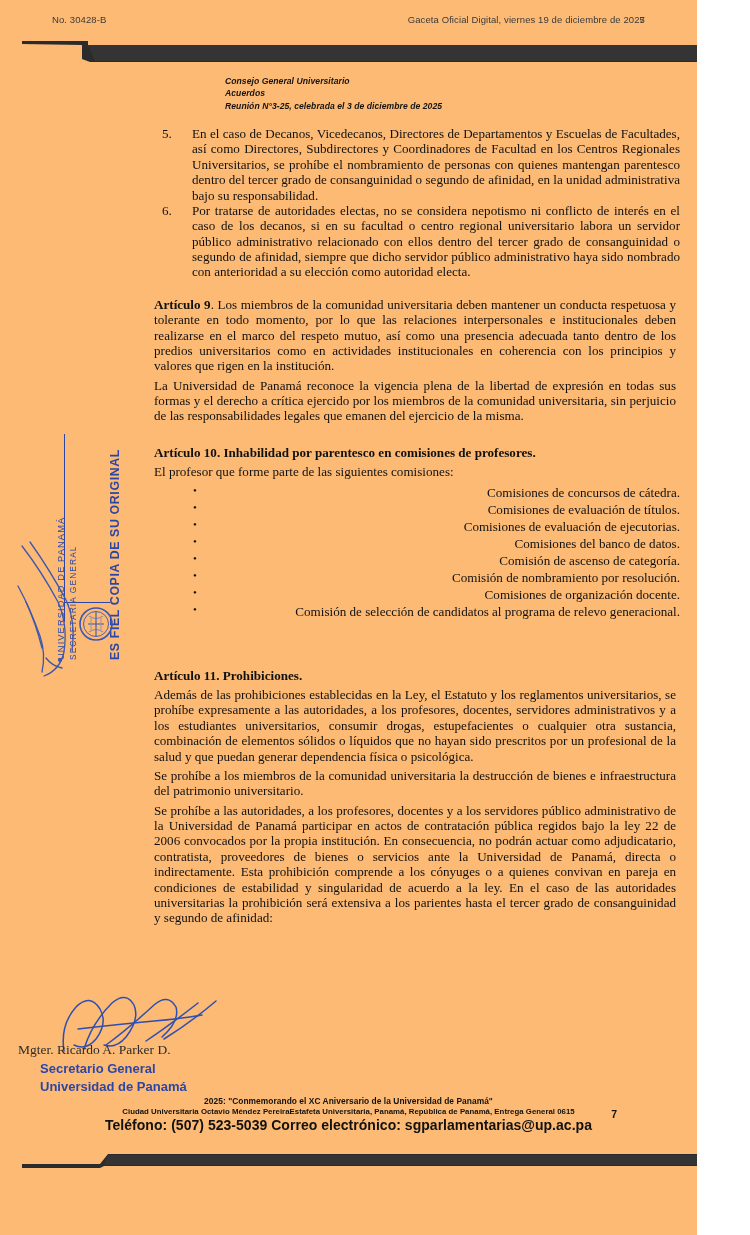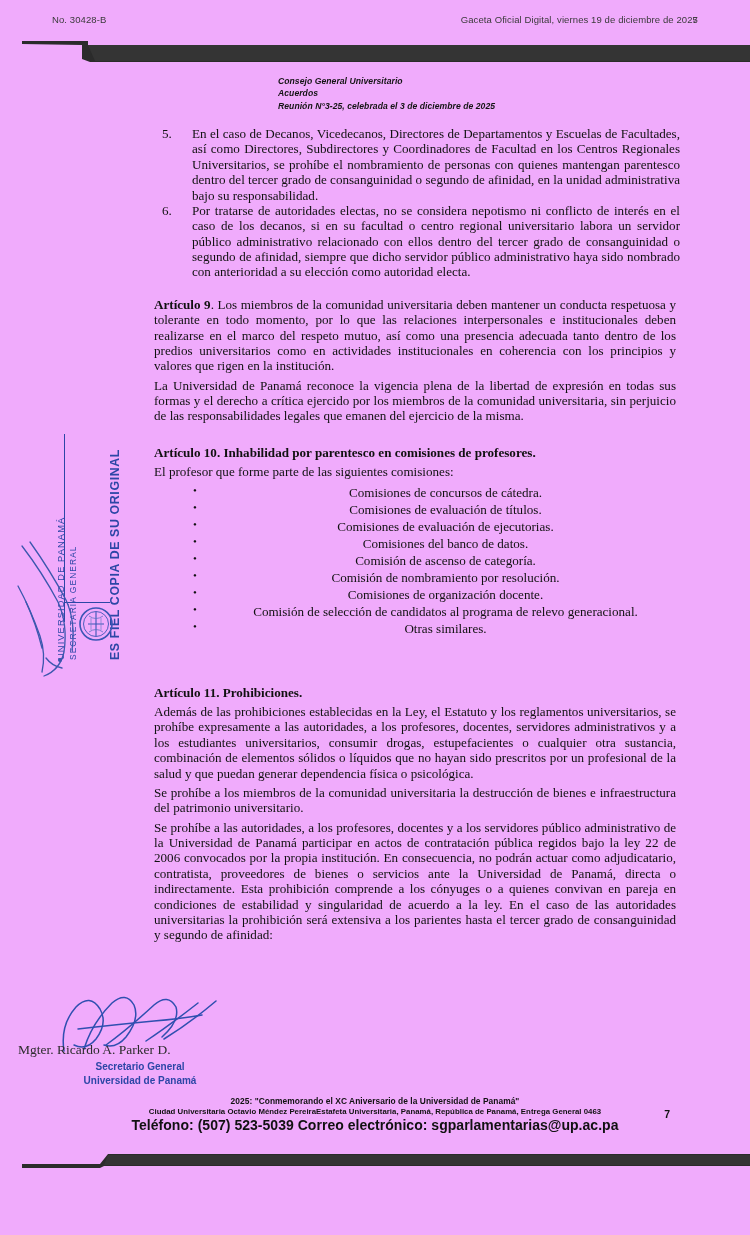--- a/index.html
+++ b/index.html
@@ -7,23 +7,23 @@
     margin: 0;
     padding: 0;
     background: #ffffff;
   }
   body {
     font-family: "Liberation Serif", serif;
     color: #111;
   }
   .page {
     position: relative;
-    width: 750px;
+    width: 697px;
     height: 1235px;
-    background: #f0abfc;
+    background: #fdba74;
     overflow: hidden;
   }
 
   
   .gaceta-header {
     position: absolute;
     top: 14px;
     left: 52px;
     right: 52px;
     height: 16px;
@@ -121,21 +121,21 @@
   
   ul.bullet-list {
     list-style: none;
     margin: 0;
     padding: 0;
   }
   ul.bullet-list > li {
     position: relative;
     padding-left: 20px;
     margin-left: 41px;
-    text-align: center;
+    text-align: right;
     line-height: 1.30;
   }
   ul.bullet-list > li::before {
     content: "\2022";
     position: absolute;
     left: 2px;
     top: -1px;
     font-size: 11px;
   }
 
@@ -234,23 +234,23 @@
     font-family: "Liberation Serif", serif;
     font-size: 13.5px;
     color: #2c2c2c;
     white-space: nowrap;
   }
   .sig-role {
     position: absolute;
     left: 30px;
     top: 60px;
     width: 200px;
-    text-align: center;
+    text-align: left;
     font-family: "Liberation Sans", sans-serif;
-    font-size: 10px;
+    font-size: 13px;
     font-weight: bold;
     color: #2c46a6;
     line-height: 1.35;
   }
 
   
   .up-footer {
     position: absolute;
     left: 52px;
     right: 52px;
@@ -329,21 +329,20 @@
 
     <ul class="bullet-list">
       <li>Comisiones de concursos de cátedra.</li>
       <li>Comisiones de evaluación de títulos.</li>
       <li>Comisiones de evaluación de ejecutorias.</li>
       <li>Comisiones del banco de datos.</li>
       <li>Comisión de ascenso de categoría.</li>
       <li>Comisión de nombramiento por resolución.</li>
       <li>Comisiones de organización docente.</li>
       <li>Comisión de selección de candidatos al programa de relevo generacional.</li>
-      <li>Otras similares.</li>
     </ul>
 
     <div class="spacer-md"></div>
     <div class="spacer-sm"></div>
 
 
     <div class="spacer-md"></div>
     <div class="spacer-sm"></div>
 
     <p class="para bold">Artículo 11. Prohibiciones.</p>
@@ -392,21 +391,21 @@
     </svg>
     <div class="sig-name">Mgter. Ricardo A. Parker D.</div>
     <div class="sig-role">
       <div>Secretario General</div>
       <div>Universidad de Panamá</div>
     </div>
   </div>
 
   <div class="up-footer">
     <div class="f1">2025: "Conmemorando el XC Aniversario de la Universidad de Panamá"</div>
-    <div class="f2">Ciudad Universitaria Octavio Méndez PereiraEstafeta Universitaria, Panamá, República de Panamá, Entrega General 0463</div>
+    <div class="f2">Ciudad Universitaria Octavio Méndez PereiraEstafeta Universitaria, Panamá, República de Panamá, Entrega General 0615</div>
     <div class="f3">Teléfono: (507) 523-5039 Correo electrónico: sgparlamentarias@up.ac.pa</div>
     <div class="fpage">7</div>
   </div>
 
   <svg class="banner banner-bottom" viewBox="0 0 750 30" preserveAspectRatio="none">
     <polygon points="22,18 100,18 108,8 750,8 750,20 104,20 100,22 22,22" fill="#2b2b2b"></polygon>
     <polygon points="108,9 750,9 750,19 104,19" fill="#343434"></polygon>
   </svg>
 
 </div>

